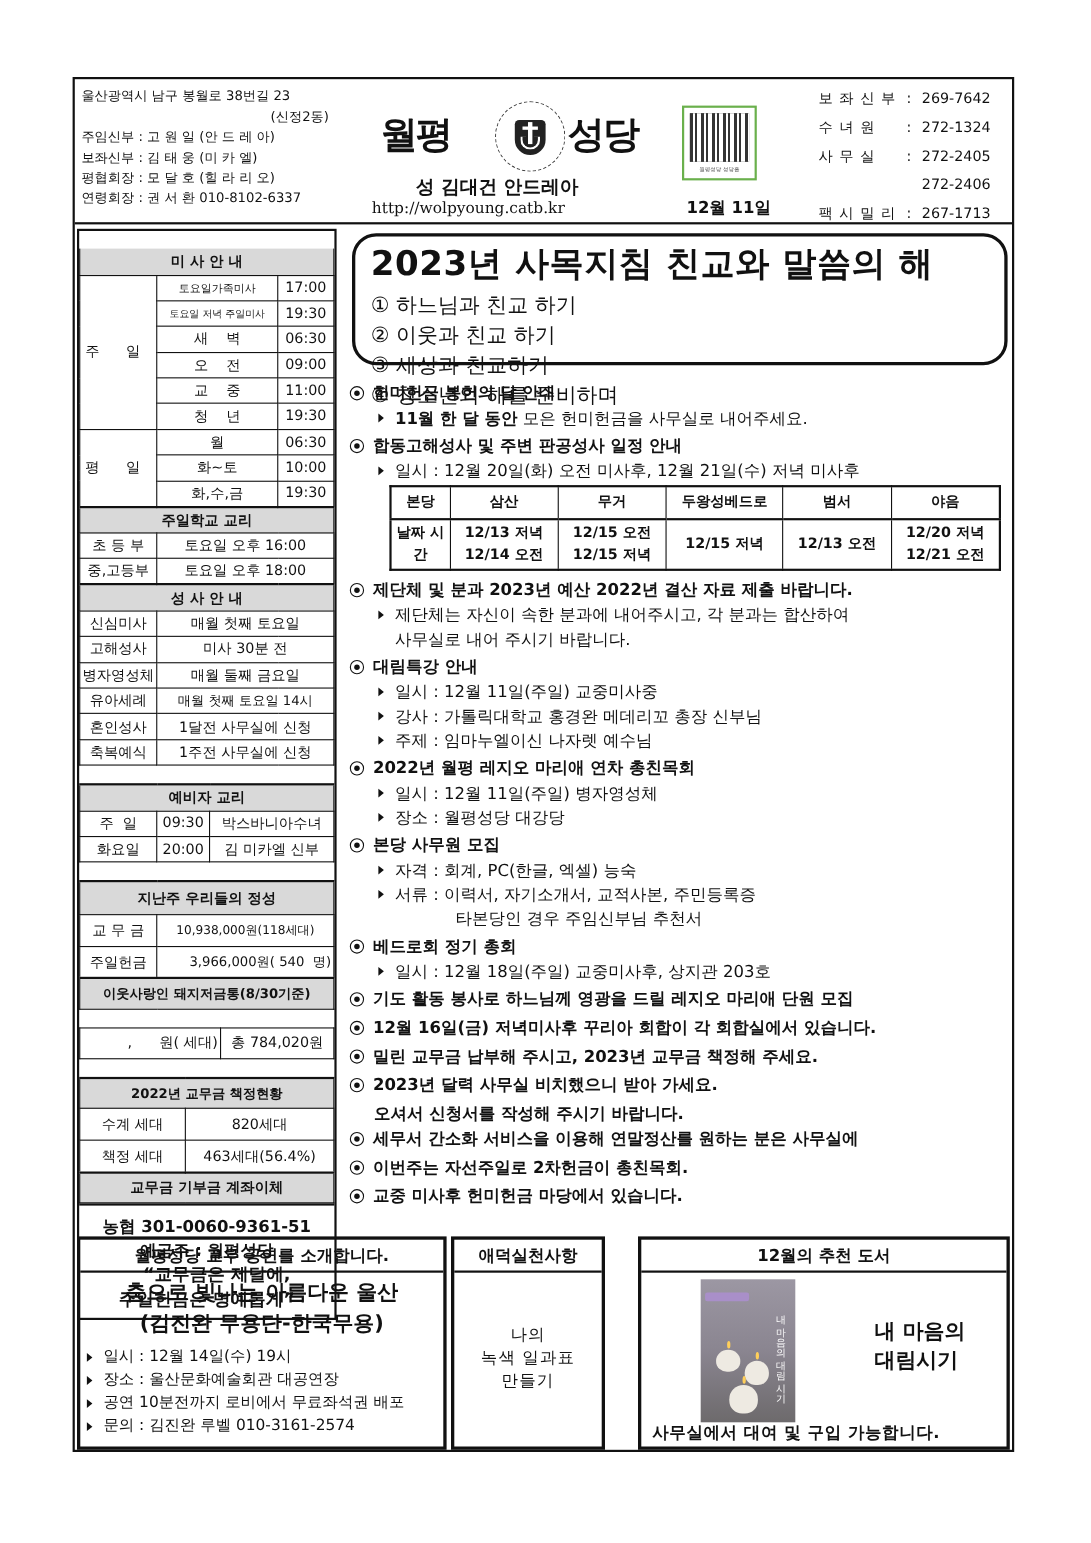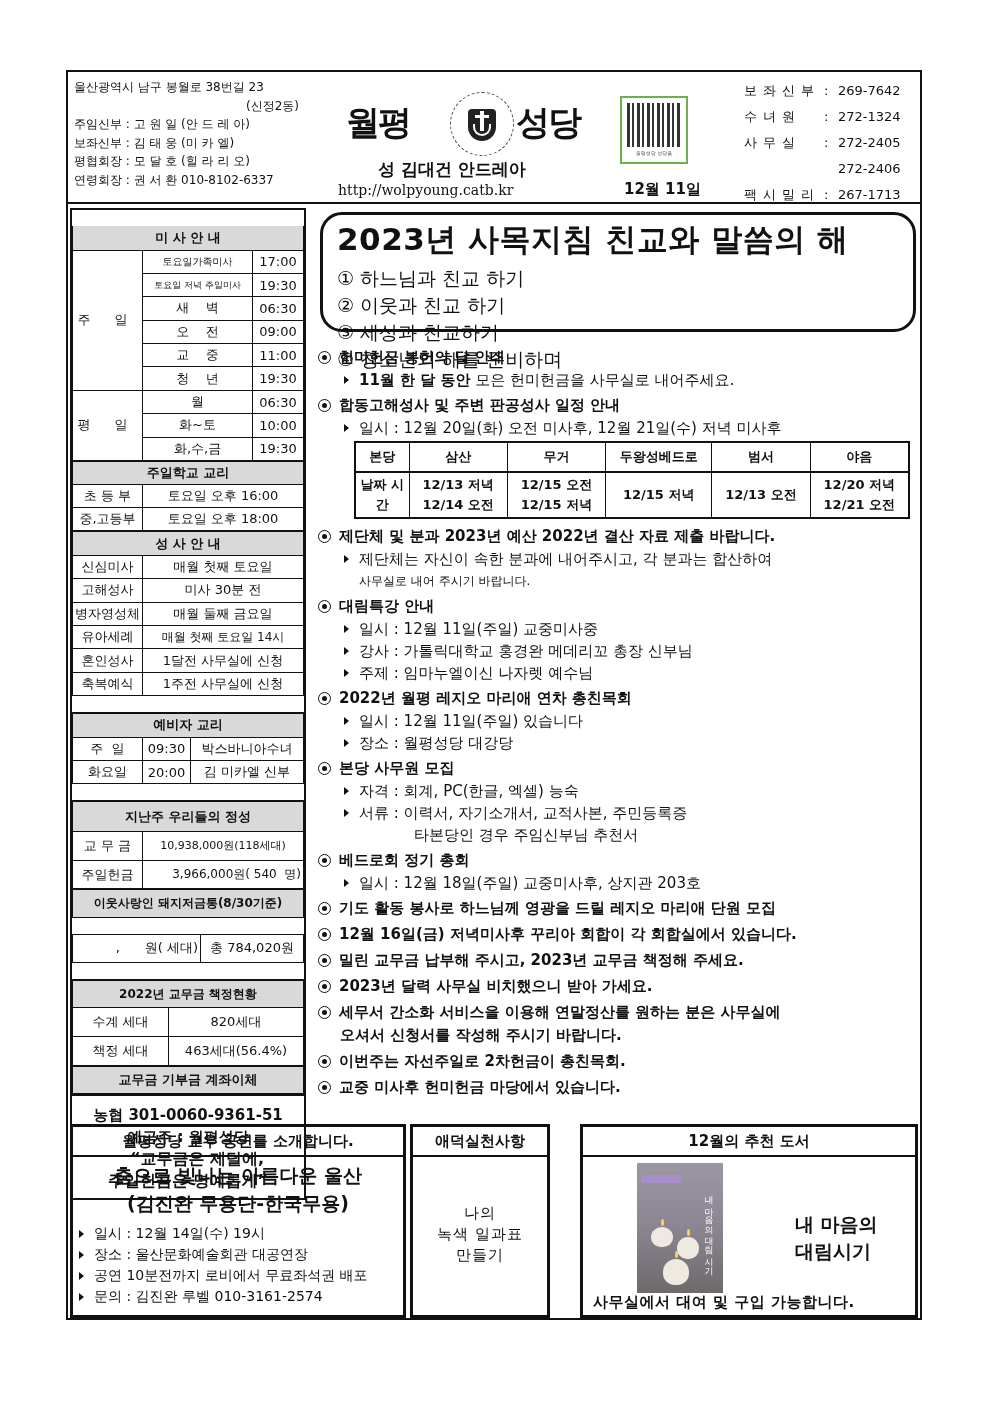--- a/index.html
+++ b/index.html
@@ -47,21 +47,21 @@
   .banner h1 { font-size: 31px; font-weight: bold; white-space: nowrap; letter-spacing: 0.5px; }
   .banner .goals { font-size: 19px; line-height: 27px; margin-top: 4px; }
   .banner .goals .g { display: inline-block; width: 290px; white-space: nowrap; }
 
   .notices { position: absolute; left: 250px; top: 274px; width: 600px; }
   .n-title { font-weight: bold; font-size: 15px; line-height: 23px; white-space: nowrap; display: flex; align-items: center; }
   .bullet { display: inline-block; width: 13px; height: 13px; border: 1.5px solid #111; border-radius: 50%; position: relative; margin-right: 8px; flex-shrink: 0; }
   .bullet::after { content: ""; position: absolute; left: 2.5px; top: 2.5px; width: 5px; height: 5px; background: #111; border-radius: 50%; }
   .n-item { font-size: 15px; line-height: 22px; padding-left: 26px; white-space: nowrap; display: flex; }
   .tri { display: inline-block; width: 0; height: 0; border-left: 5px solid #111; border-top: 4px solid transparent; border-bottom: 4px solid transparent; margin: 7px 10px 0 0; flex-shrink: 0; }
-  .n-cont { font-size: 12px; line-height: 22px; padding-left: 41px; white-space: nowrap; }
+  .n-cont { font-size: 15px; line-height: 22px; padding-left: 41px; white-space: nowrap; }
   .n-cont2 { font-size: 15px; line-height: 22px; padding-left: 96px; white-space: nowrap; }
   .gap { height: 3px; }
   .sched { margin: 2px 0 6px 36px; border-collapse: collapse; border: 2px solid #111; font-size: 13px; font-weight: bold; width: 556px; }
   .sched td { border: 1px solid #111; text-align: center; padding: 2px 4px; line-height: 20px; }
   .sched tr.head td { height: 30px; border-bottom: 2px solid #111; }
 
   
   .bot1 { position: absolute; left: 2px; top: 1052px; width: 336px; height: 194px; border: 3px solid #111; }
   .bot1 .bt { height: 30px; border-bottom: 2px solid #111; text-align: center; font-weight: bold; font-size: 15px; line-height: 28px; }
   .bot1 .perf-title { text-align: center; font-weight: bold; font-size: 19px; line-height: 28px; margin-top: 4px; }
@@ -69,21 +69,21 @@
   .bot2 { position: absolute; left: 342px; top: 1052px; width: 140px; height: 194px; border: 3px solid #111; }
   .bot2 .bt { height: 30px; border-bottom: 2px solid #111; text-align: center; font-weight: bold; font-size: 15px; line-height: 28px; }
   .bot2 .body { font-size: 15px; text-align: center; line-height: 21px; padding-top: 46px; letter-spacing: 1px; }
   .bot3 { position: absolute; left: 512px; top: 1052px; width: 338px; height: 194px; border: 3px solid #111; }
   .bot3 .bt { height: 30px; border-bottom: 2px solid #111; text-align: center; font-weight: bold; font-size: 15px; line-height: 28px; }
   .book { position: absolute; left: 54px; top: 36px; width: 86px; height: 130px; background: linear-gradient(180deg, #9c97a3 0%, #8a8590 50%, #6d6a6c 100%); }
   .book .tag { position: absolute; left: 4px; top: 12px; width: 40px; height: 8px; background: #a98fc9; border-radius: 2px; }
   .book .candle { position: absolute; background: #eeeae2; border-radius: 50% 50% 45% 45%; }
   .book .flame { position: absolute; width: 3px; height: 7px; background: #ffcf5a; border-radius: 50%; }
   .book .vt { position: absolute; right: 8px; top: 26px; font-size: 9px; color: #fff; writing-mode: vertical-rl; }
-  .book-title { position: absolute; left: 212px; top: 84px; font-weight: bold; font-size: 19px; line-height: 27px; white-space: nowrap; }
+  .book-title { position: absolute; left: 212px; top: 70px; font-weight: bold; font-size: 19px; line-height: 27px; white-space: nowrap; }
   .book-note { position: absolute; left: 10px; top: 166px; font-weight: bold; font-size: 15px; white-space: nowrap; letter-spacing: 0.5px; }
 </style>
 </head>
 <body>
 
 <div class="page">
 
   <div class="header">
     <div class="hdr-left">
       <div class="row">울산광역시 남구 봉월로 38번길 23</div>
@@ -387,21 +387,21 @@
         <span>주제 : 임마누엘이신 나자렛 예수님</span>
       </div>
     <div class="gap"></div>
 
     <div class="n-title">
         <span class="bullet"></span>
         <span>2022년 월평 레지오 마리애 연차 총친목회</span>
       </div>
     <div class="n-item">
         <span class="tri"></span>
-        <span>일시 : 12월 11일(주일) 있습니다</span>
+        <span>일시 : 12월 11일(주일) 병자영성체</span>
       </div>
     <div class="n-item">
         <span class="tri"></span>
         <span>장소 : 월평성당 대강당</span>
       </div>
     <div class="gap"></div>
 
     <div class="n-title">
         <span class="bullet"></span>
         <span>본당 사무원 모집</span>
@@ -440,25 +440,25 @@
     <div class="n-title">
         <span class="bullet"></span>
         <span>밀린 교무금 납부해 주시고, 2023년 교무금 책정해 주세요.</span>
       </div>
     <div class="gap"></div>
     <div class="n-title">
         <span class="bullet"></span>
         <span>2023년 달력 사무실 비치했으니 받아 가세요.</span>
       </div>
     <div class="gap"></div>
+    <div class="n-title" style="padding-left:22px">오셔서 신청서를 작성해 주시기 바랍니다.</div>
     <div class="n-title">
         <span class="bullet"></span>
         <span>세무서 간소화 서비스을 이용해 연말정산를 원하는 분은 사무실에</span>
       </div>
-    <div class="n-title" style="padding-left:22px">오셔서 신청서를 작성해 주시기 바랍니다.</div>
     <div class="gap"></div>
     <div class="n-title">
         <span class="bullet"></span>
         <span>이번주는 자선주일로 2차헌금이 총친목회.</span>
       </div>
     <div class="gap"></div>
     <div class="n-title">
         <span class="bullet"></span>
         <span>교중 미사후 헌미헌금 마당에서 있습니다.</span>
       </div>

